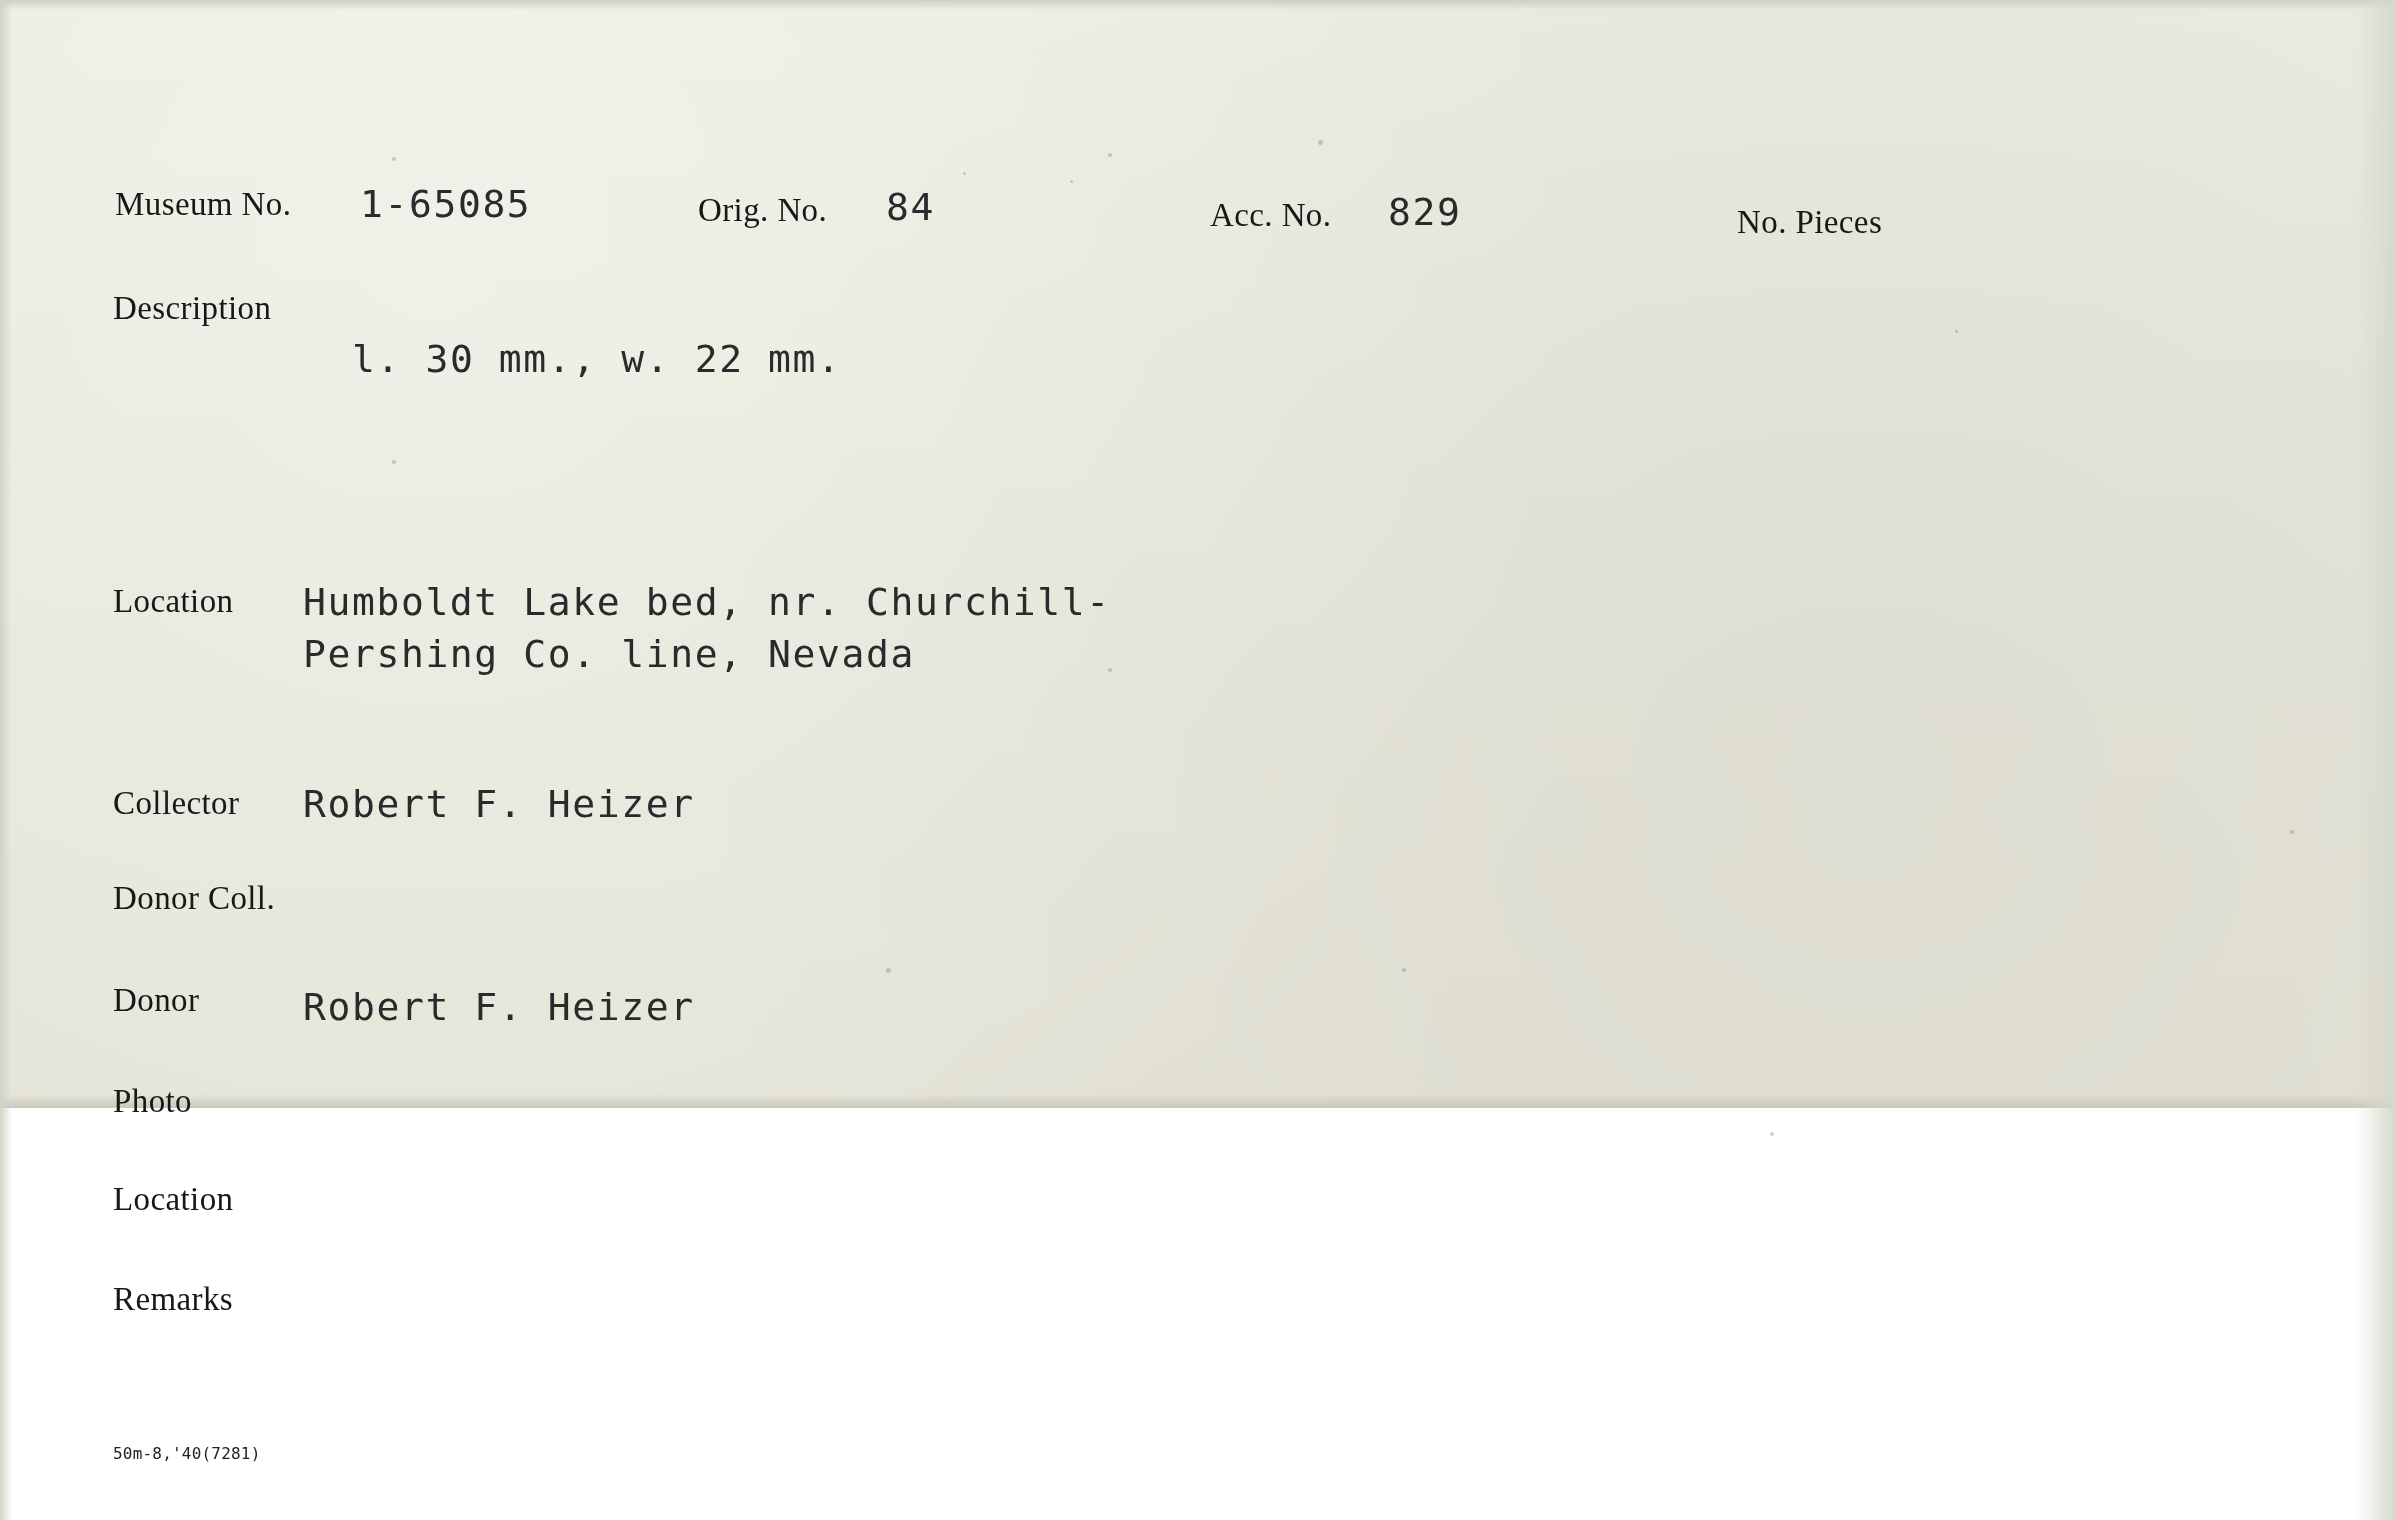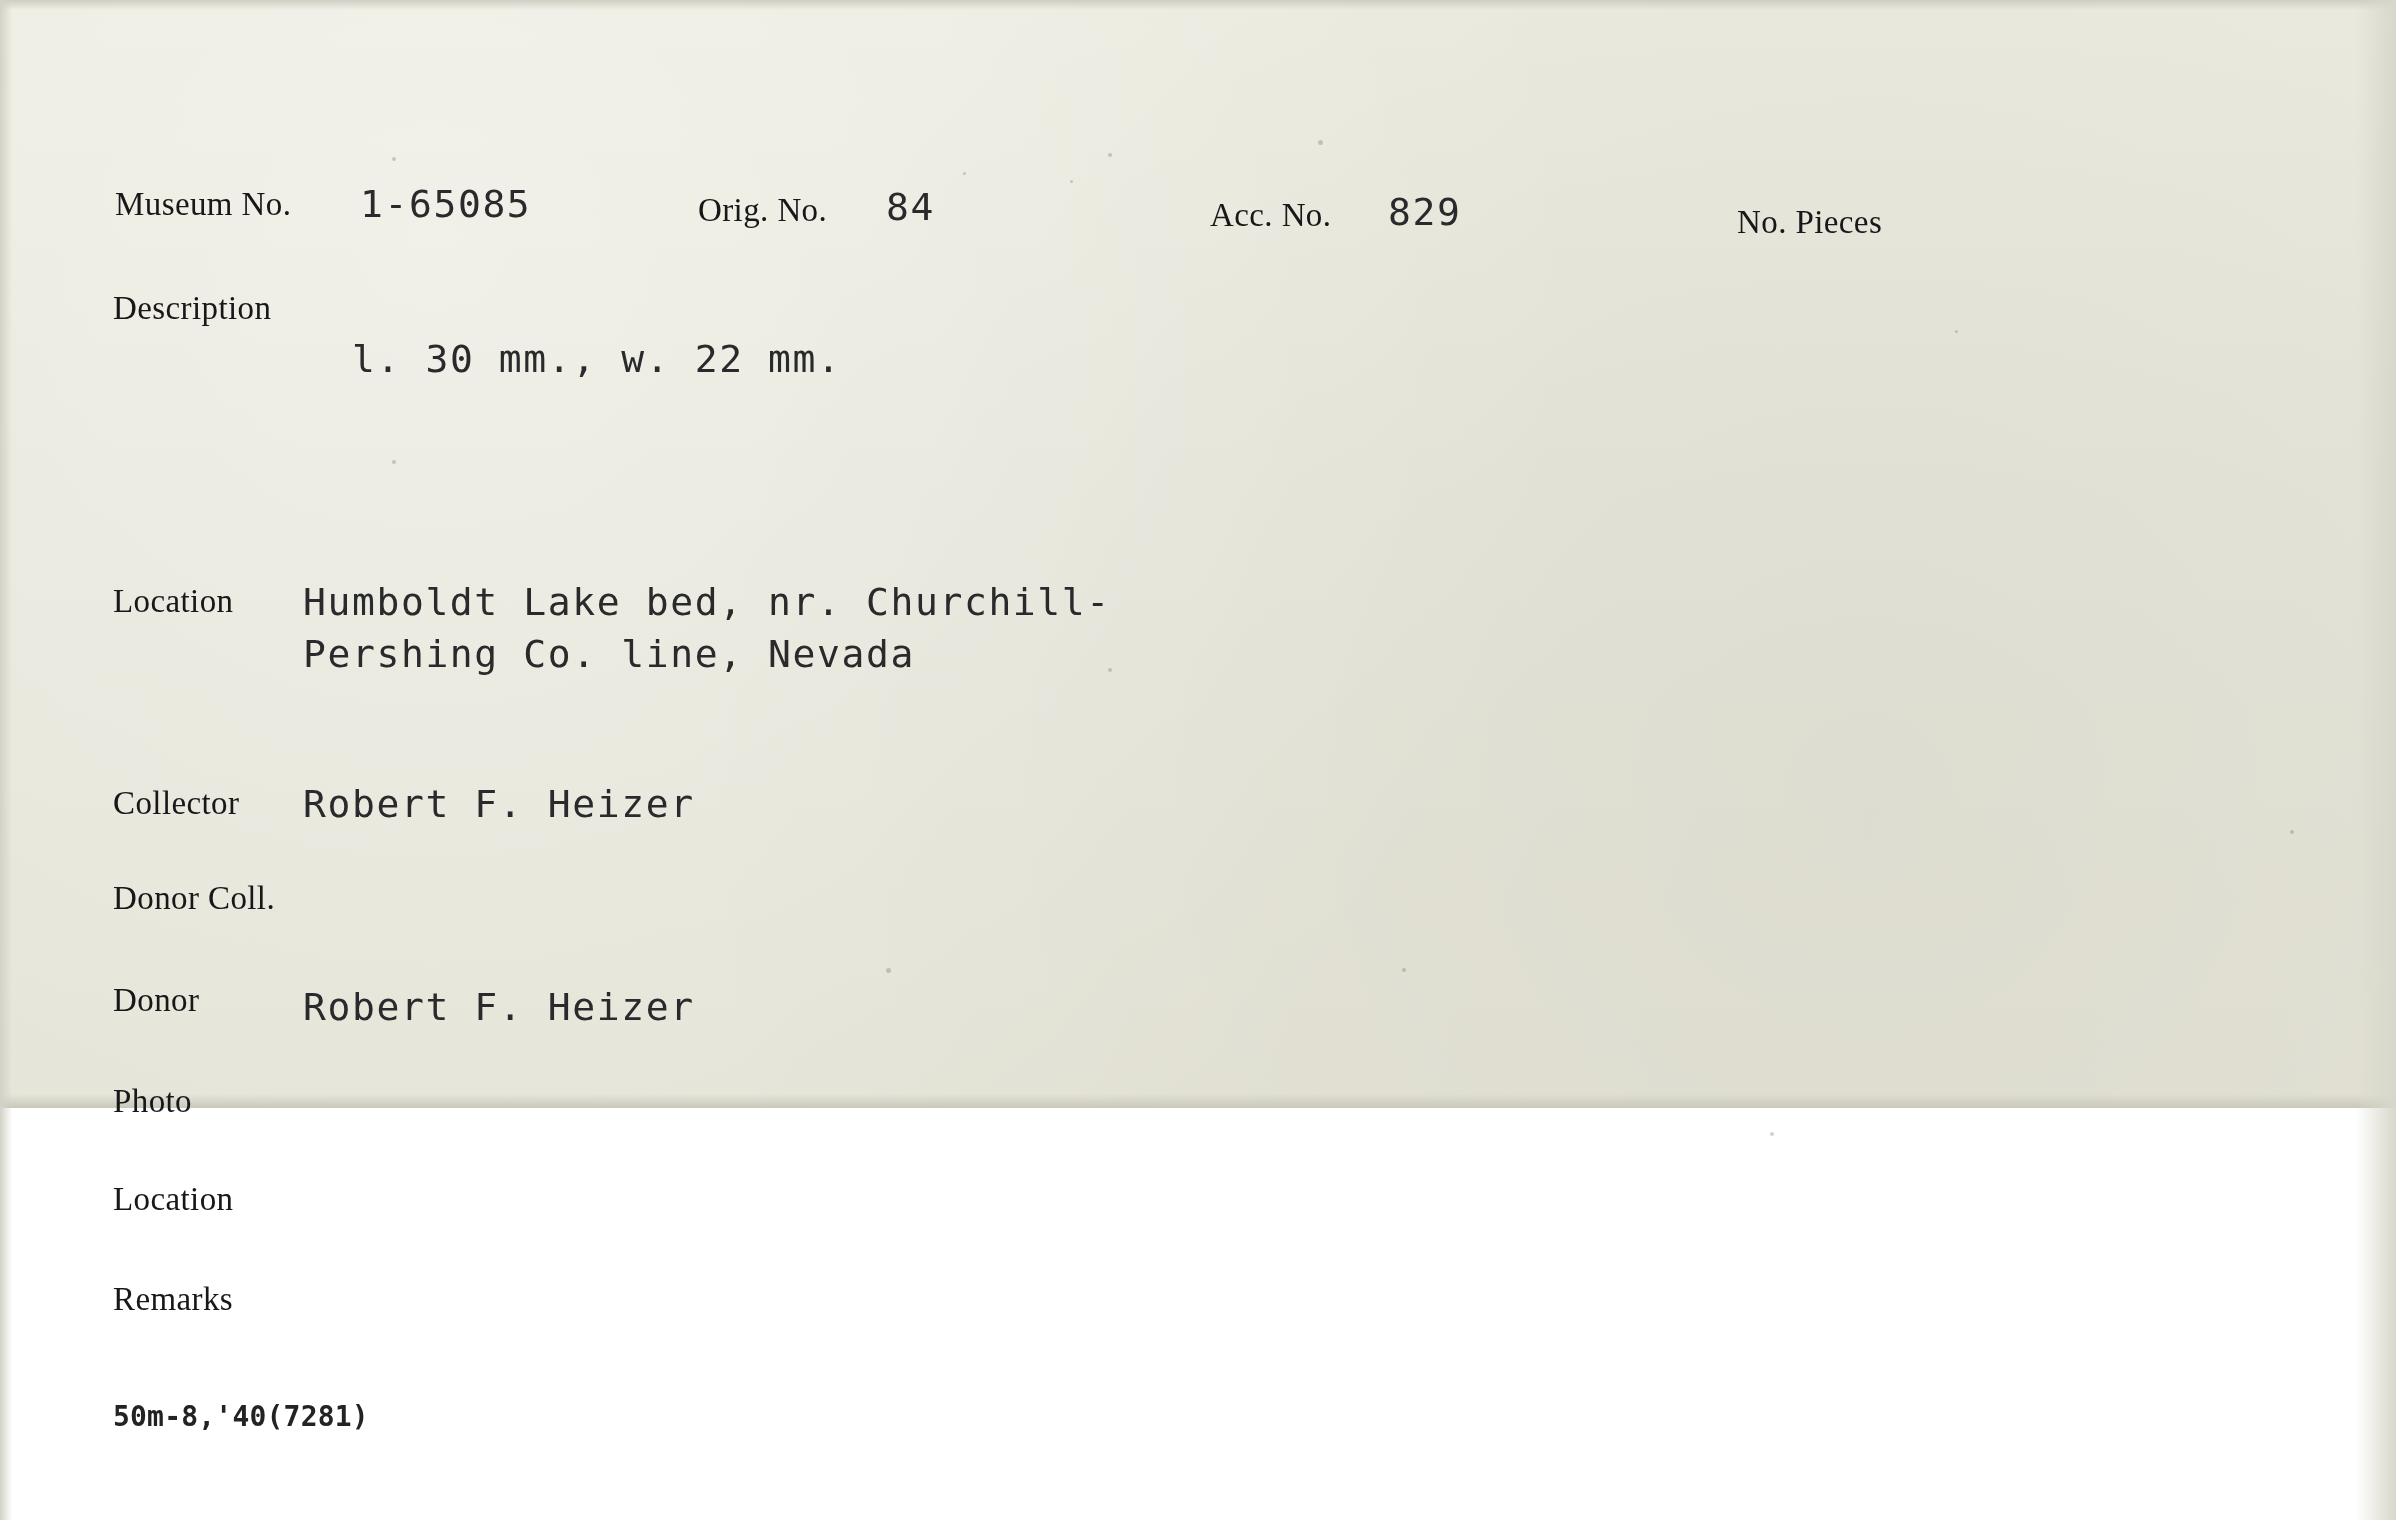--- a/index.html
+++ b/index.html
@@ -61,25 +61,26 @@
     font-family: "DejaVu Sans Mono", monospace;
     font-size: 38px;
     color: #2a2a2c;
     white-space: pre;
     letter-spacing: 1.6px;
   }
 
   .footer {
     position: absolute;
     font-family: "DejaVu Sans Mono", monospace;
-    font-size: 28px;
+    font-size: 16px;
     color: #232325;
     letter-spacing: 0.2px;
     white-space: pre;
-    font-weight: bold;
+    font-weight: normal;
+    margin-top: 44px;
   }
 
   
   .speck {
     position: absolute;
     background: rgba(90,88,80,0.28);
     border-radius: 50%;
   }
 </style>
 </head>

